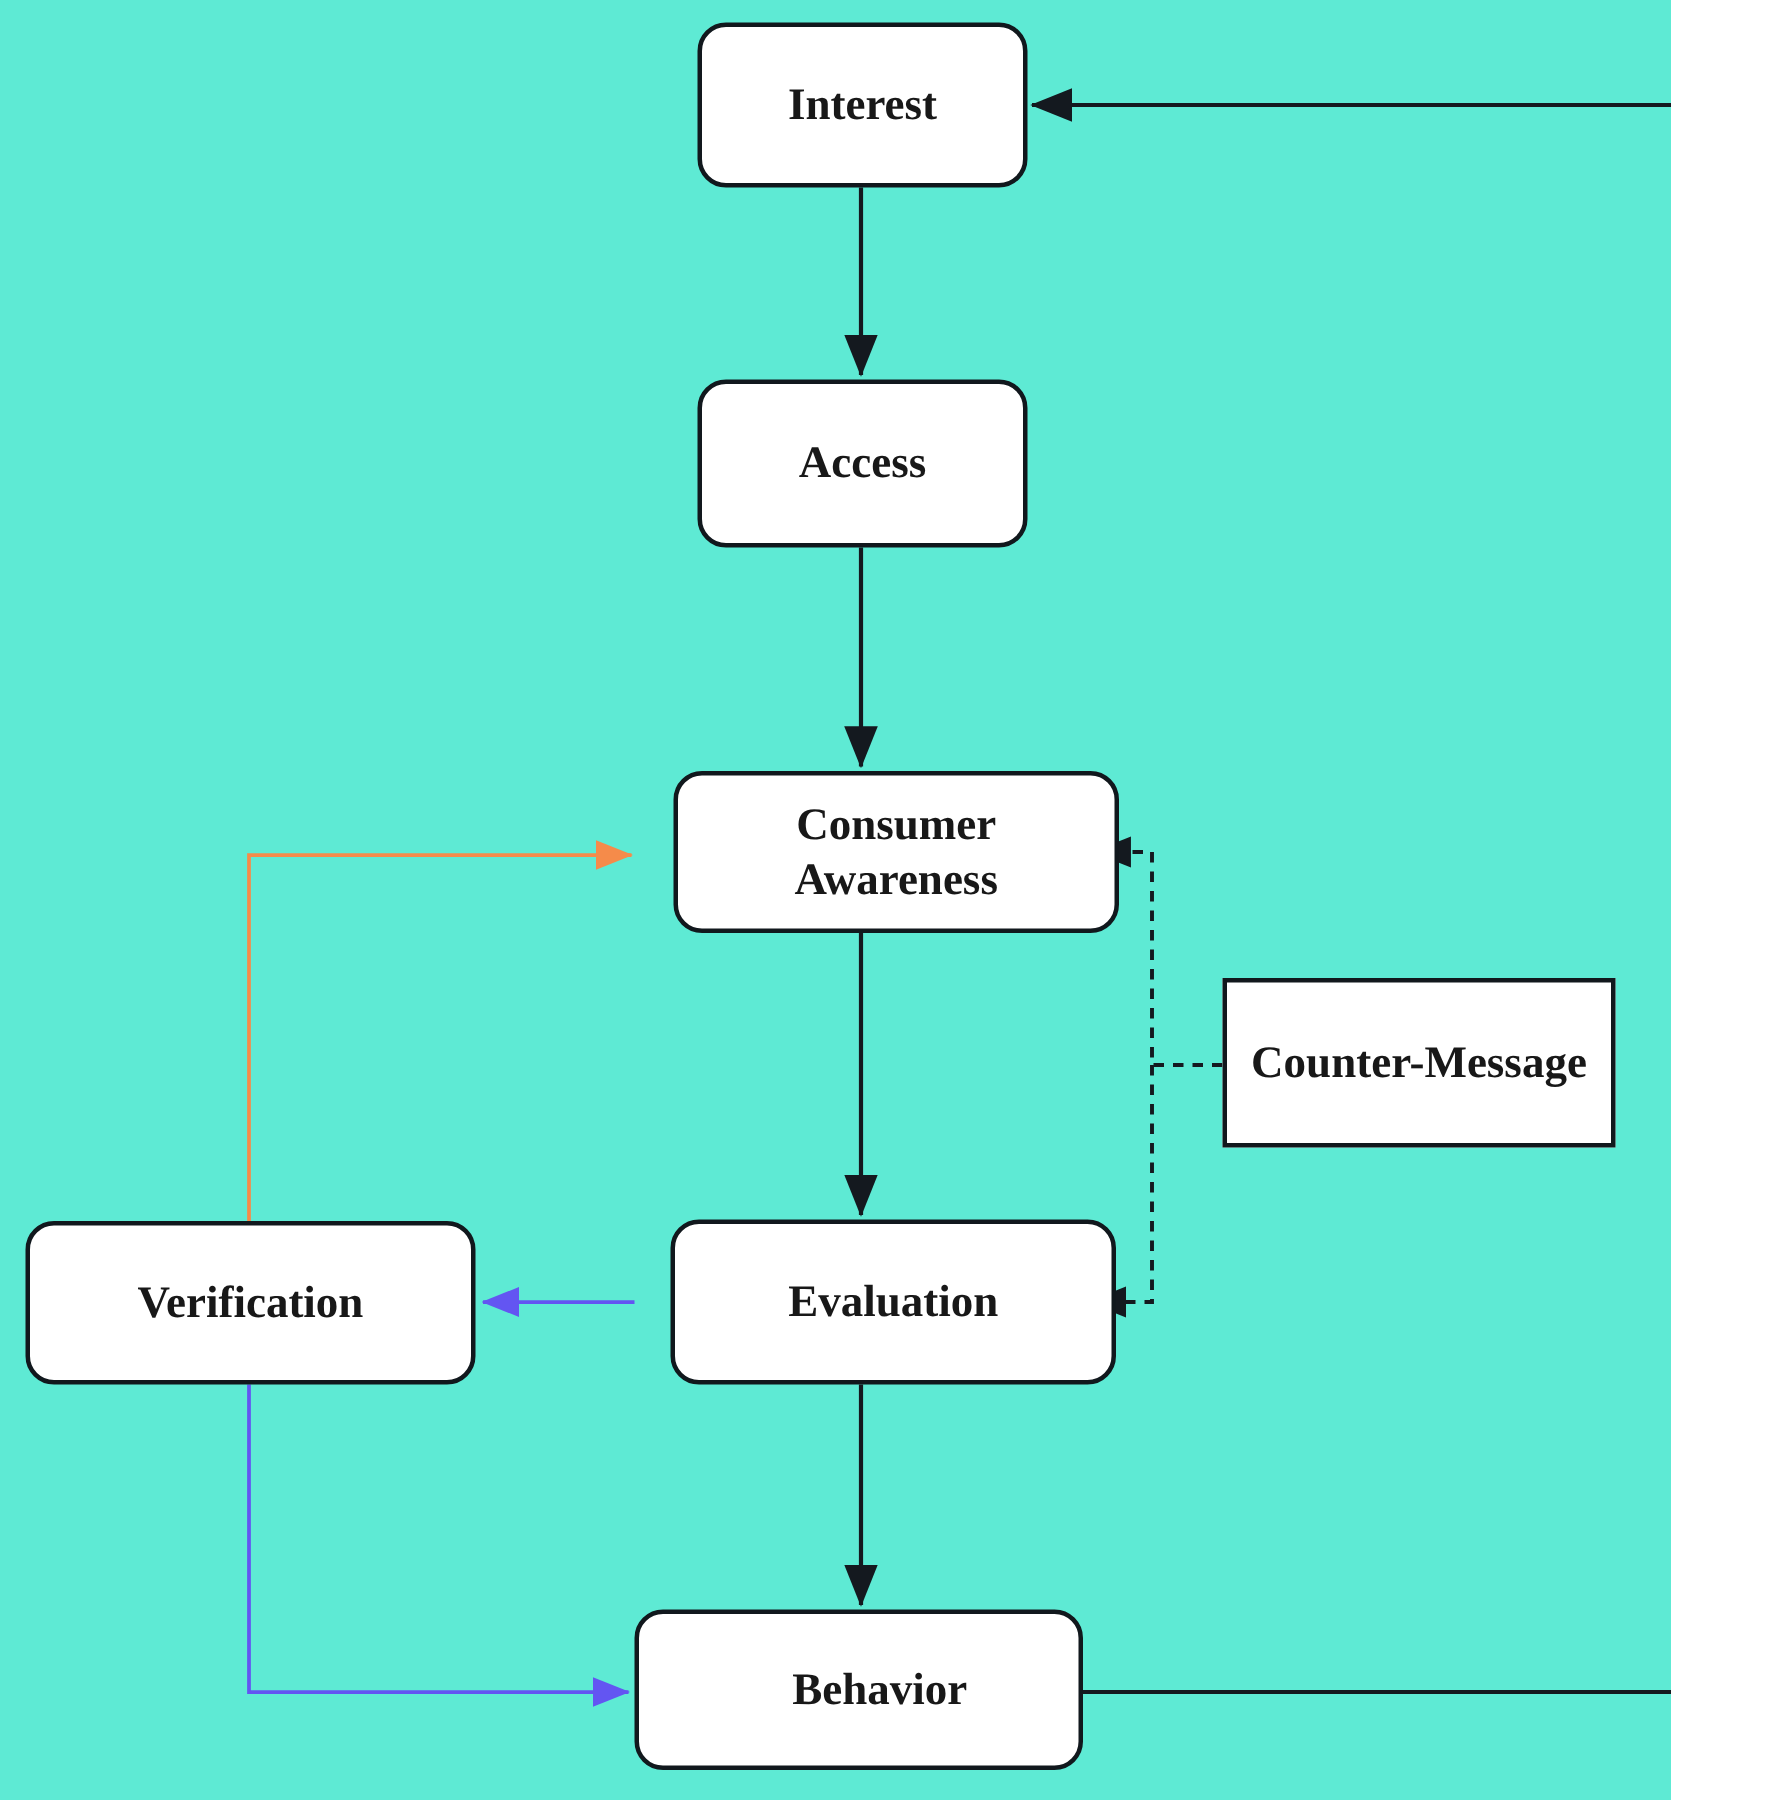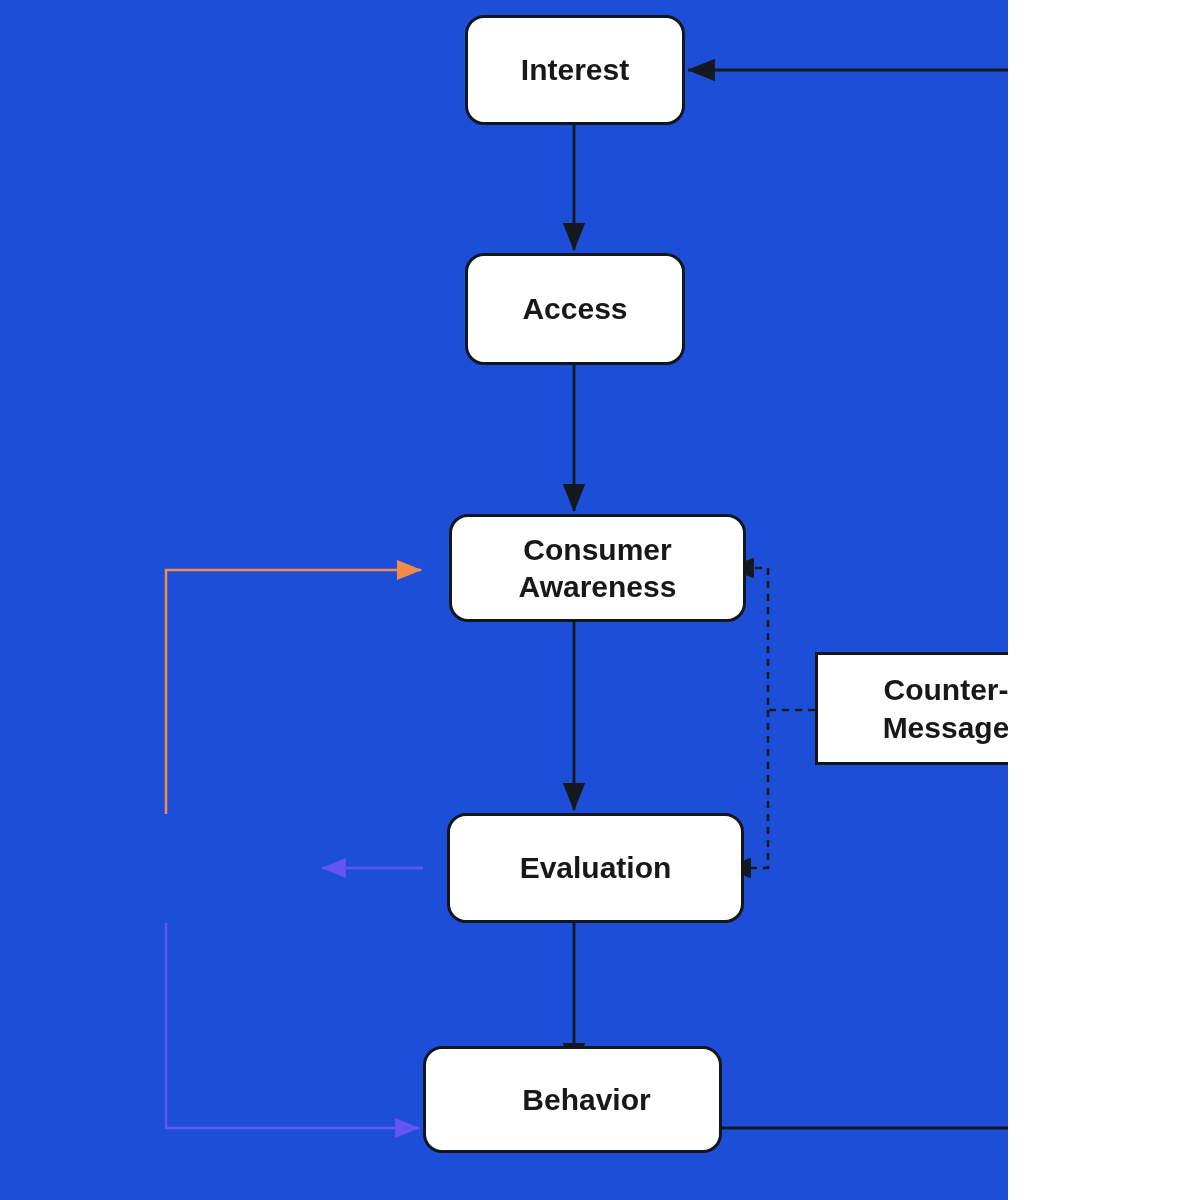--- a/index.html
+++ b/index.html
@@ -2,24 +2,24 @@
 <html style="--line: #14191f; --box_border: #11181d; --text: #181818; --orange: #f58b4a; --blue: #6355f2;"><head>
 <meta charset="utf-8">
 <style>
   html, body {
     margin: 0;
     padding: 0;
     background: #ffffff;
   }
   #canvas {
     position: relative;
-    width: 1008px;
+    width: 1114px;
     height: 1200px;
-    background: #1d4ed8;
-    font-family: Liberation Sans, sans-serif;
+    background: #5eead4;
+    font-family: Liberation Serif, serif;
     overflow: hidden;
   }
   #edges-svg {
     position: absolute;
     left: 0;
     top: 0;
     width: 1187px;
     height: 1200px;
   }
   .edge {
@@ -104,22 +104,25 @@
   </div>
 
   <div class="node wraplabel" style="left:449px; top:514px; width:297px; height:108px;">
     <span class="label">Consumer Awareness</span>
   </div>
 
   <div class="node" style="left:423px; top:813px; width:297px; height:110px;margin-left:24px;">
     <span class="label">Evaluation</span>
   </div>
 
-  <div class="node" style="left:423px; top:1046px; width:299px; height:107px;padding-left:28px;">
+  <div class="node" style="left:423px; top:1073px; width:299px; height:107px;padding-left:28px;">
     <span class="label">Behavior</span>
   </div>
 
+  <div class="node" style="left:17px; top:814px; width:300px; height:109px;">
+    <span class="label">Verification</span>
+  </div>
 
   <div class="node square" style="left:815px; top:652px; width:262px; height:113px;align-items:center;">
     <span class="label" style="padding:0 6px;">Counter-Message</span>
   </div>
 
 </div>
 
 </body></html>

